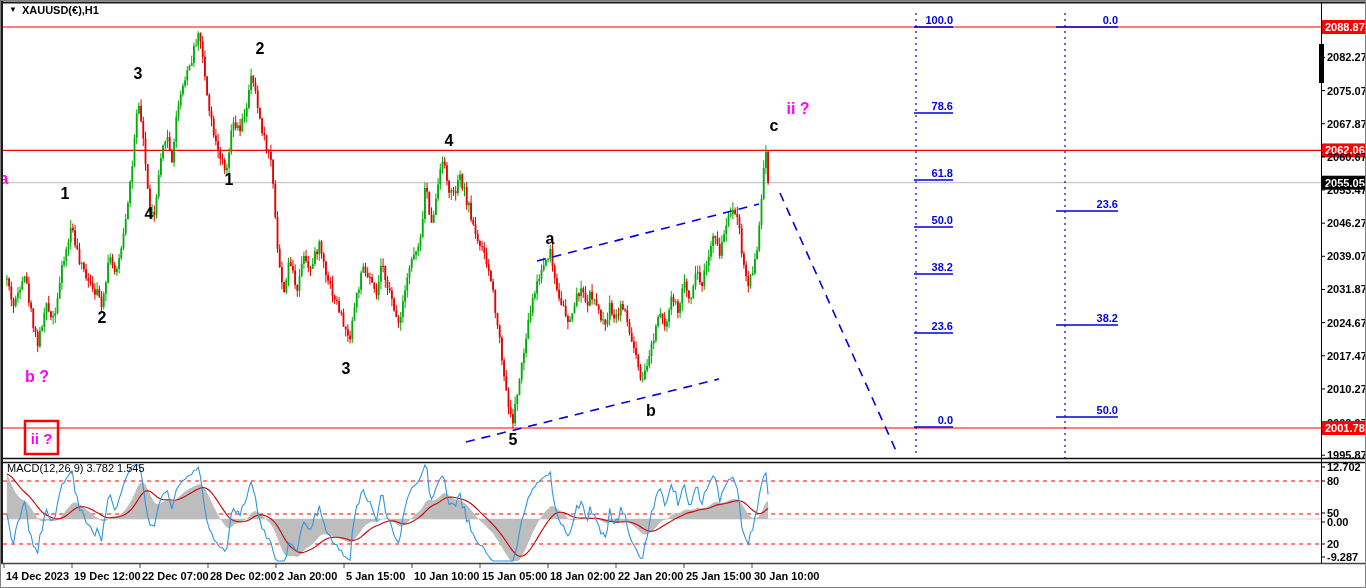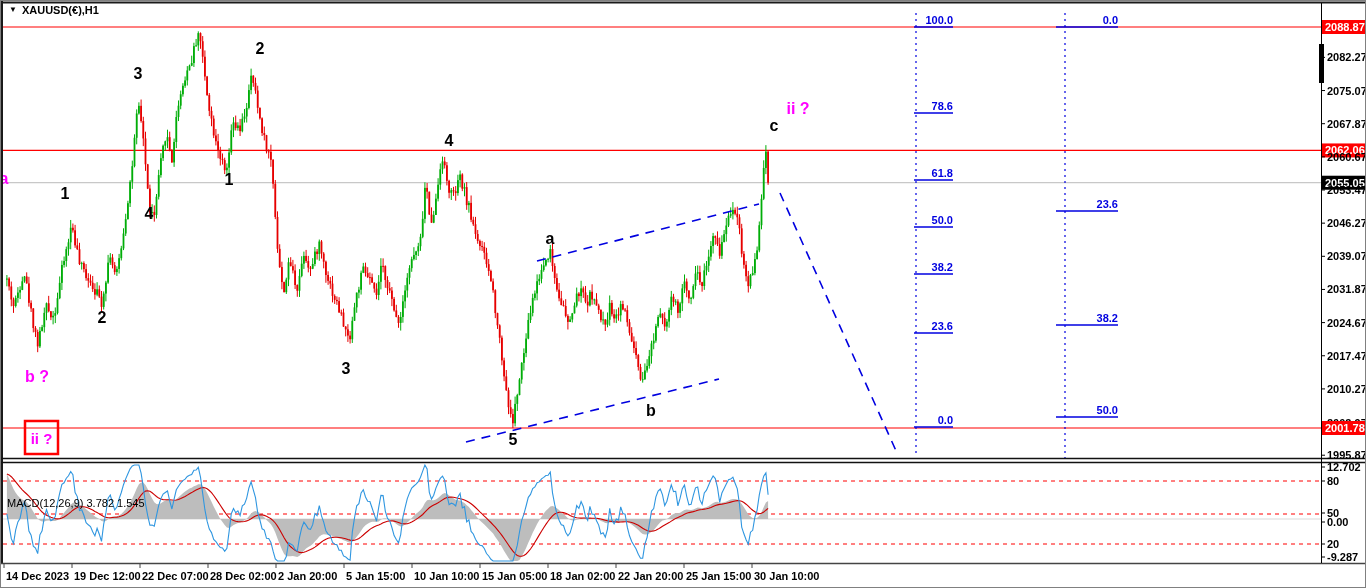--- a/index.html
+++ b/index.html
@@ -5,21 +5,21 @@
   html,body{margin:0;padding:0;background:#d4d0c8;}
   #win{
     position:relative;width:1366px;height:588px;background:#ffffff;
     border:1px solid #808080;box-sizing:border-box;overflow:hidden;
     font-family:"Liberation Sans", sans-serif;
   }
   #chart-svg{position:absolute;left:0;top:0;}
   .overlay{position:absolute;color:#000;}
   #symbol-bar{left:8px;top:3px;font-size:11px;font-weight:700;display:flex;align-items:center;gap:5px;}
   #symbol-bar .tri{font-size:8px;position:relative;top:-1px;}
-  #macd-label{left:6px;top:461px;font-size:11px;font-weight:400;margin-top:35px;}
+  #macd-label{left:6px;top:461px;font-size:11px;font-weight:400;}
   svg text{font-family:"Liberation Sans", sans-serif;}
 </style>
 </head>
 <body>
 
 <div id="win">
   <svg id="chart-svg" width="1366" height="588">
       <rect x="0" y="0" width="1366" height="588" fill="#ffffff"></rect>
       <line x1="2" y1="26" x2="1320" y2="26" stroke="#ff0000" stroke-width="1.2"></line>
       <line x1="2" y1="149.4448271902628" x2="1320" y2="149.4448271902628" stroke="#ff0000" stroke-width="1.2"></line>

